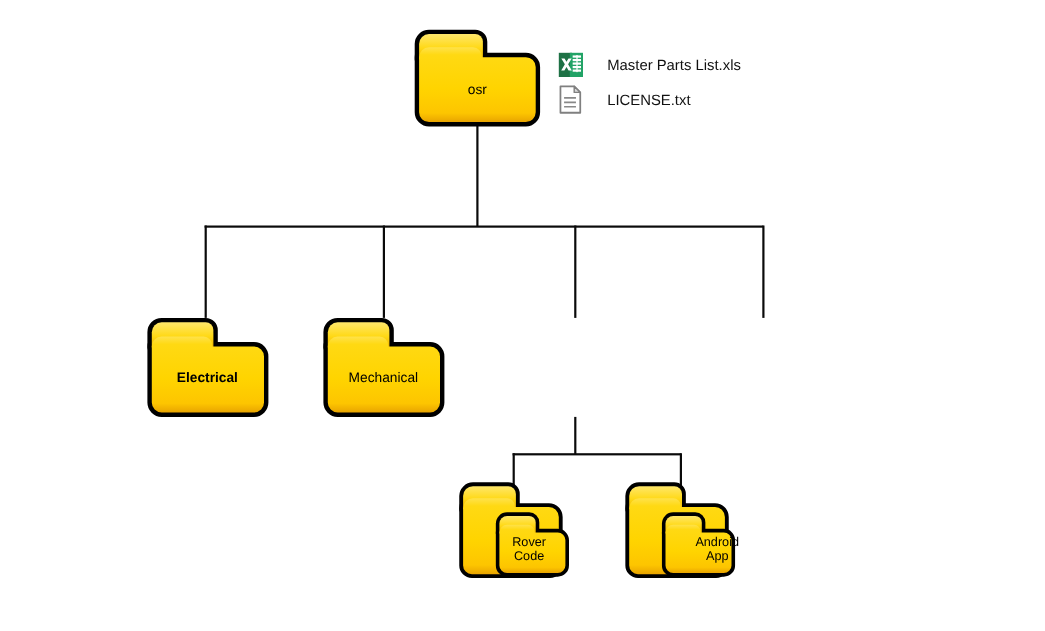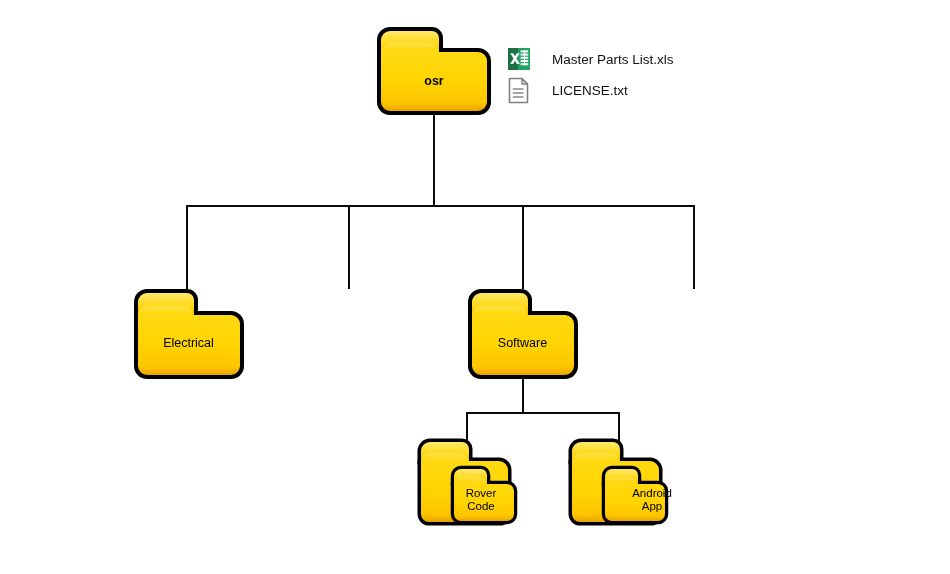--- a/index.html
+++ b/index.html
@@ -92,21 +92,21 @@
   <div class="conn conn-v" style="left:186px; top:205px; height:84px;"></div>
   <div class="conn conn-v" style="left:348px; top:205px; height:84px;"></div>
   <div class="conn conn-v" style="left:522px; top:205px; height:84px;"></div>
   <div class="conn conn-v" style="left:693px; top:205px; height:84px;"></div>
 
   <div class="conn conn-v" style="left:522px; top:379px; height:34px;"></div>
   <div class="conn conn-h" style="left:466px; top:412px; width:153px;"></div>
   <div class="conn conn-v" style="left:466px; top:412px; height:32px;"></div>
   <div class="conn conn-v" style="left:618px; top:412px; height:32px;"></div>
 
-  <div class="node" style="left:376px; top:26px; width:116px; height:90px;font-weight:bold;">
+  <div class="node" style="left:376px; top:26px; width:116px; height:90px;">
     <div class="folder" style="left:0; top:0; width:116px; height:90px;">
       <svg width="116" height="90" viewBox="0 0 116 90">
         <defs>
           <linearGradient id="gBodyA" x1="0" y1="0" x2="0" y2="1">
             <stop offset="0" stop-color="#ffe24a"></stop>
             <stop offset="0.10" stop-color="#ffd913"></stop>
             <stop offset="0.55" stop-color="#ffd400"></stop>
             <stop offset="0.88" stop-color="#fdc500"></stop>
             <stop offset="1" stop-color="#e8a400"></stop>
           </linearGradient>
@@ -181,35 +181,35 @@
             <stop offset="0.55" stop-color="#ffd916"></stop>
             <stop offset="1" stop-color="#f0b500"></stop>
           </linearGradient>
         </defs>
         <path d="M5,14 a9,9 0 0 1 9,-9 h40 a7,7 0 0 1 7,7 v16 h-56 z" fill="url(#gTabB)" stroke="#000000" stroke-width="8" stroke-linejoin="round"></path>
         <path d="M5,27 a9,9 0 0 1 9,-9 h38 a8,8 0 0 1 8,8 v1 h38 a9,9 0 0 1 9,9 v42 a9,9 0 0 1 -9,9 h-84 a9,9 0 0 1 -9,-9 z" fill="url(#gBodyB)" stroke="#000000" stroke-width="8" stroke-linejoin="round"></path>
         <path d="M5,14 a9,9 0 0 1 9,-9 h40 a7,7 0 0 1 7,7 v16 h-56 z" fill="url(#gTabB)"></path>
         <path d="M5,27 a9,9 0 0 1 9,-9 h38 a8,8 0 0 1 8,8 v1 h38 a9,9 0 0 1 9,9 v42 a9,9 0 0 1 -9,9 h-84 a9,9 0 0 1 -9,-9 z" fill="url(#gBodyB)"></path>
       </svg>
     </div>
-    <div class="flabel" style="top:48px; font-size:12.5px;">Electrical</div>
-  </div>
-
-
-  <div class="node" style="left:467px; top:288px; width:111px; height:92px;">
+    <div class="flabel" style="top:48px; font-size:12.5px;font-weight:bold;">Electrical</div>
+  </div>
+
+  <div class="node" style="left:293px; top:288px; width:111px; height:92px;">
     <div class="folder" style="left:0; top:0; width:111px; height:92px;">
       <svg width="111" height="92" viewBox="0 0 111 92">
         <path d="M5,14 a9,9 0 0 1 9,-9 h40 a7,7 0 0 1 7,7 v16 h-56 z" fill="url(#gTabB)" stroke="#000000" stroke-width="8" stroke-linejoin="round"></path>
         <path d="M5,27 a9,9 0 0 1 9,-9 h38 a8,8 0 0 1 8,8 v1 h38 a9,9 0 0 1 9,9 v42 a9,9 0 0 1 -9,9 h-84 a9,9 0 0 1 -9,-9 z" fill="url(#gBodyB)" stroke="#000000" stroke-width="8" stroke-linejoin="round"></path>
         <path d="M5,14 a9,9 0 0 1 9,-9 h40 a7,7 0 0 1 7,7 v16 h-56 z" fill="url(#gTabB)"></path>
         <path d="M5,27 a9,9 0 0 1 9,-9 h38 a8,8 0 0 1 8,8 v1 h38 a9,9 0 0 1 9,9 v42 a9,9 0 0 1 -9,9 h-84 a9,9 0 0 1 -9,-9 z" fill="url(#gBodyB)"></path>
       </svg>
     </div>
-    <div class="flabel" style="top:48px; font-size:12.5px;">Software</div>
-  </div>
+    <div class="flabel" style="top:48px; font-size:12.5px;">Mechanical</div>
+  </div>
+
 
 
   <div class="node" style="left:416px; top:437px; width:101px; height:89px;text-decoration:underline;">
     <div class="folder" style="left:0; top:0; width:101px; height:89px;">
       <svg width="101" height="89" viewBox="0 0 101 89">
         <defs>
           <linearGradient id="gBodyC" x1="0" y1="0" x2="0" y2="1">
             <stop offset="0" stop-color="#ffe24a"></stop>
             <stop offset="0.10" stop-color="#ffd913"></stop>
             <stop offset="0.55" stop-color="#ffd400"></stop>

